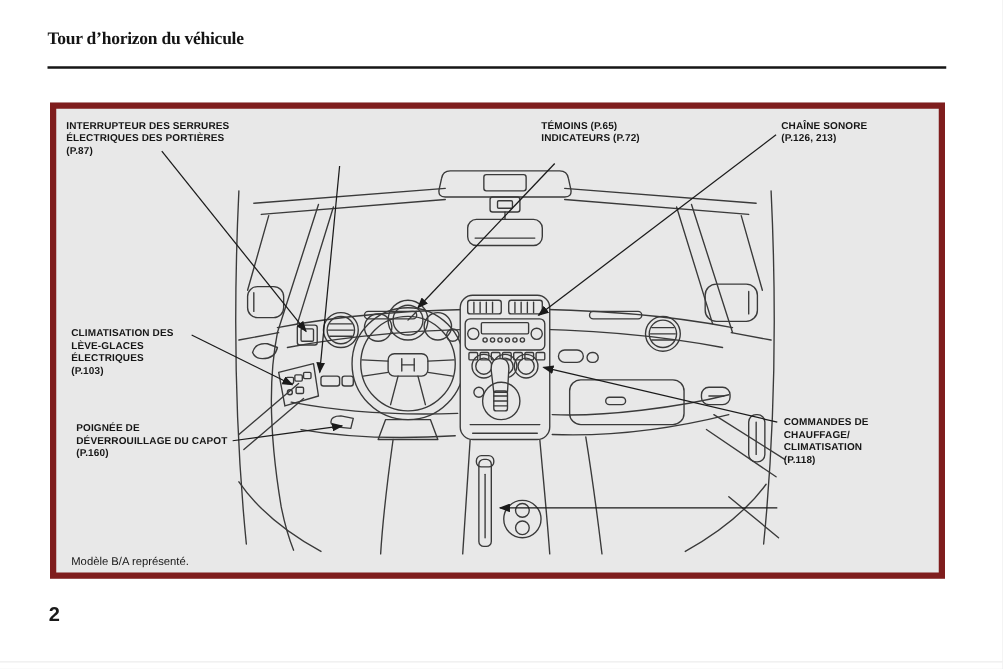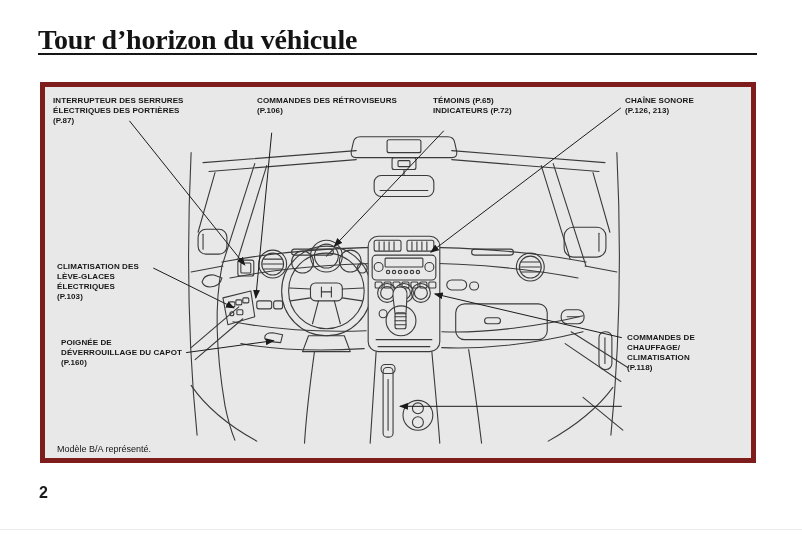--- a/index.html
+++ b/index.html
@@ -2,21 +2,21 @@
 <html><head>
 <meta charset="utf-8">
 <style>
   html,body{margin:0;padding:0}
   body{
     width:802px;height:535px;position:relative;background:#ffffff;
     font-family:"Liberation Sans",sans-serif;overflow:hidden;
   }
   .title{
     position:absolute;left:38px;top:24px;
-    font-family:"Liberation Serif",serif;font-weight:bold;font-size:28px;
+    font-family:"Liberation Serif",serif;font-weight:bold;font-size:14px;
     color:#141414;margin:0;letter-spacing:-0.2px;
   }
   .title-rule{position:absolute;left:38px;top:53px;width:719px;height:2px;background:#161616}
   .panel{
     position:absolute;left:40px;top:82px;width:716px;height:381px;
     background:#e8e8e8;border:5px solid #7f1d1d;box-sizing:border-box;
   }
   .panel svg{position:absolute;left:0;top:0}
   .lbl{
     position:absolute;font-size:8px;line-height:10px;font-weight:bold;
@@ -258,22 +258,20 @@
       <path d="M108,182 L189,222" marker-end="url(#arw)"></path>
       <path d="M141,267 L229,255" marker-end="url(#arw)"></path>
       <path d="M579,252 L391,208" marker-end="url(#arw)"></path>
       <path d="M579,321 L356,321" marker-end="url(#arw)"></path>
     </g>
   </svg>
 
   <div class="lbl" style="left:8px;top:9px">INTERRUPTEUR DES SERRURES
 ÉLECTRIQUES DES PORTIÈRES
 (P.87)</div>
-  <div class="lbl" style="left:212px;top:9px">COMMANDES DES RÉTROVISEURS
-(P.106)</div>
   <div class="lbl" style="left:388px;top:9px">TÉMOINS (P.65)
 INDICATEURS (P.72)</div>
   <div class="lbl" style="left:580px;top:9px">CHAÎNE SONORE
 (P.126, 213)</div>
   <div class="lbl" style="left:12px;top:175px">CLIMATISATION DES
 LÈVE-GLACES
 ÉLECTRIQUES
 (P.103)</div>
   <div class="lbl" style="left:16px;top:251px">POIGNÉE DE
 DÉVERROUILLAGE DU CAPOT

